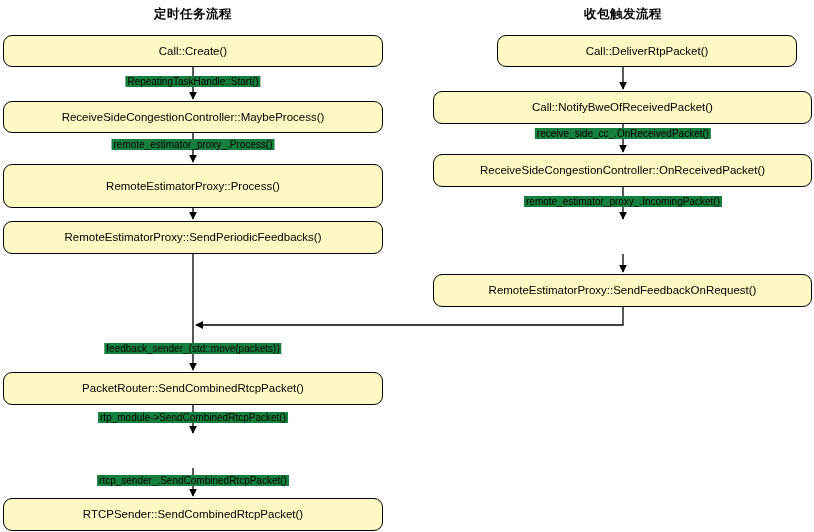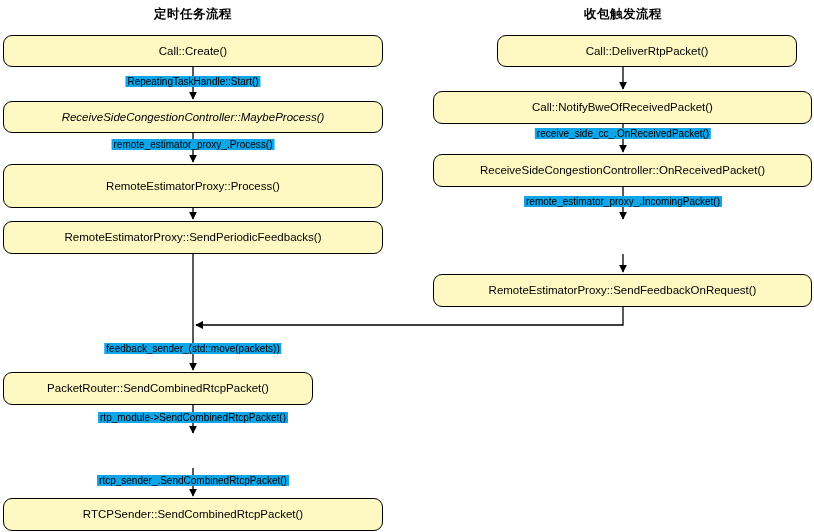--- a/index.html
+++ b/index.html
@@ -42,21 +42,21 @@
     font-size: 11.5px;
     color: #000000;
     text-align: center;
     white-space: nowrap;
     line-height: 1.1;
   }
   .edge-label {
     position: absolute;
     font-size: 10px;
     color: #000000;
-    background: #0ea5e9;
+    background: #15803d;
     padding: 0 2px;
     white-space: nowrap;
     text-align: center;
     transform: translateX(-50%);
     line-height: 1.1;
   }
   svg.lines {
     position: absolute;
     left: 0; top: 0;
     width: 814px;
@@ -90,36 +90,36 @@
     <path d="M 623 307 L 623 325 L 196 325" fill="none" stroke="#000" stroke-width="1.3" marker-end="url(#arrow)"></path>
 
     <line x1="193" y1="405" x2="193" y2="433" stroke="#000" stroke-width="1.3" marker-end="url(#arrow)"></line>
     <line x1="193" y1="468" x2="193" y2="496" stroke="#000" stroke-width="1.3" marker-end="url(#arrow)"></line>
   </svg>
 
   <div class="col-title" style="left:93px; top:6px; width:200px;">定时任务流程</div>
   <div class="col-title" style="left:523px; top:6px; width:200px;">收包触发流程</div>
 
   <div class="node" style="left:3px; top:35px; width:380px; height:32px;">Call::Create()</div>
-  <div class="node" style="left:3px; top:101px; width:380px; height:32px;font-style:italic;">ReceiveSideCongestionController::MaybeProcess()</div>
+  <div class="node" style="left:3px; top:101px; width:380px; height:32px;">ReceiveSideCongestionController::MaybeProcess()</div>
   <div class="node" style="left:3px; top:164px; width:380px; height:44px;">RemoteEstimatorProxy::Process()</div>
   <div class="node" style="left:3px; top:221px; width:380px; height:33px;">RemoteEstimatorProxy::SendPeriodicFeedbacks()</div>
 
   <div class="edge-label" style="left:193px; top:76px;">RepeatingTaskHandle::Start()</div>
   <div class="edge-label" style="left:193px; top:139px;">remote_estimator_proxy_.Process()</div>
 
   <div class="node" style="left:449px; top:35px; width:300px; height:32px;margin-left:48px;">Call::DeliverRtpPacket()</div>
   <div class="node" style="left:433px; top:91px; width:379px; height:33px;">Call::NotifyBweOfReceivedPacket()</div>
   <div class="node" style="left:433px; top:154px; width:379px; height:33px;">ReceiveSideCongestionController::OnReceivedPacket()</div>
   <div class="node" style="left:433px; top:274px; width:379px; height:33px;">RemoteEstimatorProxy::SendFeedbackOnRequest()</div>
 
   <div class="edge-label" style="left:623px; top:128px;">receive_side_cc_.OnReceivedPacket()</div>
   <div class="edge-label" style="left:623px; top:196px;">remote_estimator_proxy_.IncomingPacket()</div>
 
   <div class="edge-label" style="left:193px; top:343px;">feedback_sender_(std::move(packets))</div>
 
-  <div class="node" style="left:3px; top:372px; width:310px; height:33px;">PacketRouter::SendCombinedRtcpPacket()</div>
+  <div class="node" style="left:3px; top:372px; width:380px; height:33px;">PacketRouter::SendCombinedRtcpPacket()</div>
   <div class="node" style="left:3px; top:498px; width:380px; height:33px;">RTCPSender::SendCombinedRtcpPacket()</div>
 
   <div class="edge-label" style="left:193px; top:412px;">rtp_module-&gt;SendCombinedRtcpPacket()</div>
   <div class="edge-label" style="left:193px; top:475px;">rtcp_sender_.SendCombinedRtcpPacket()</div>
 
 </div>
 
 </body></html>

